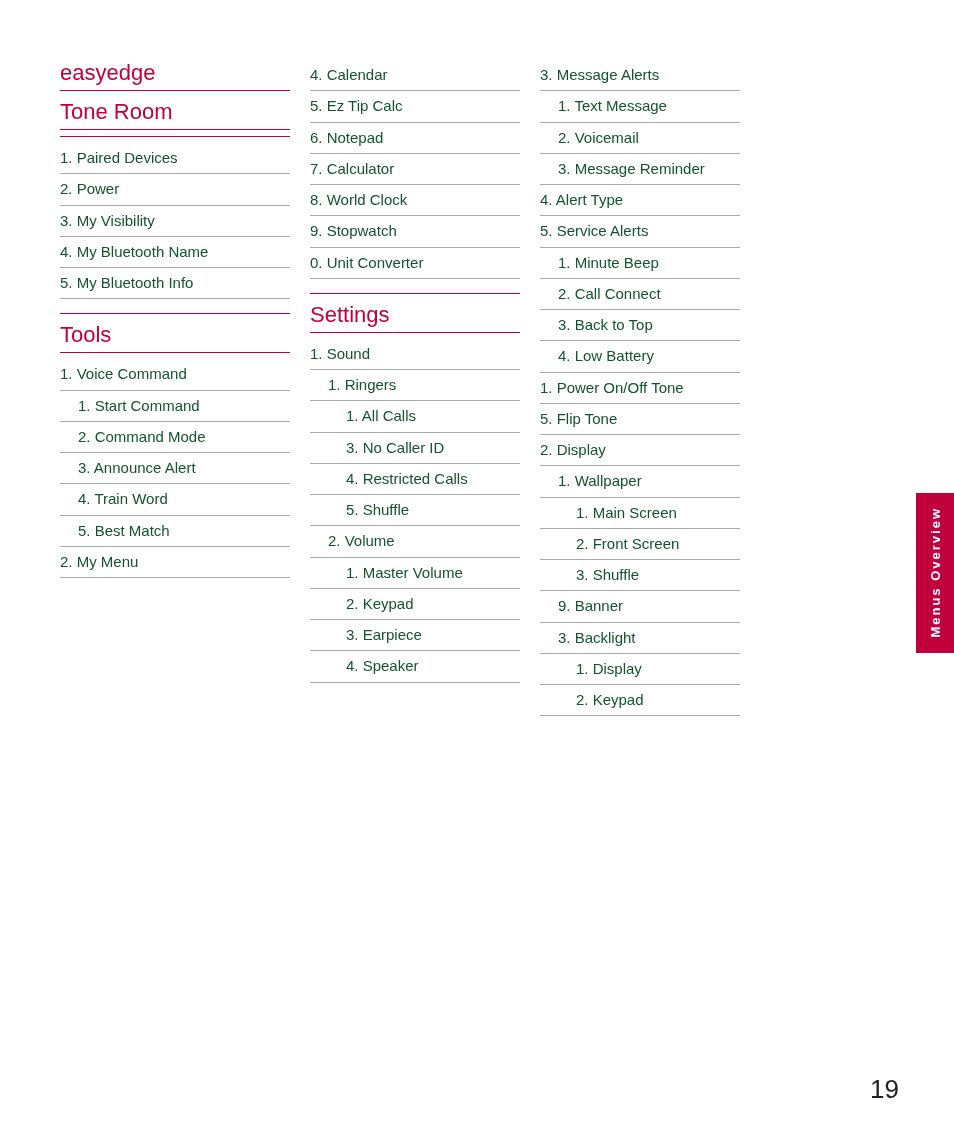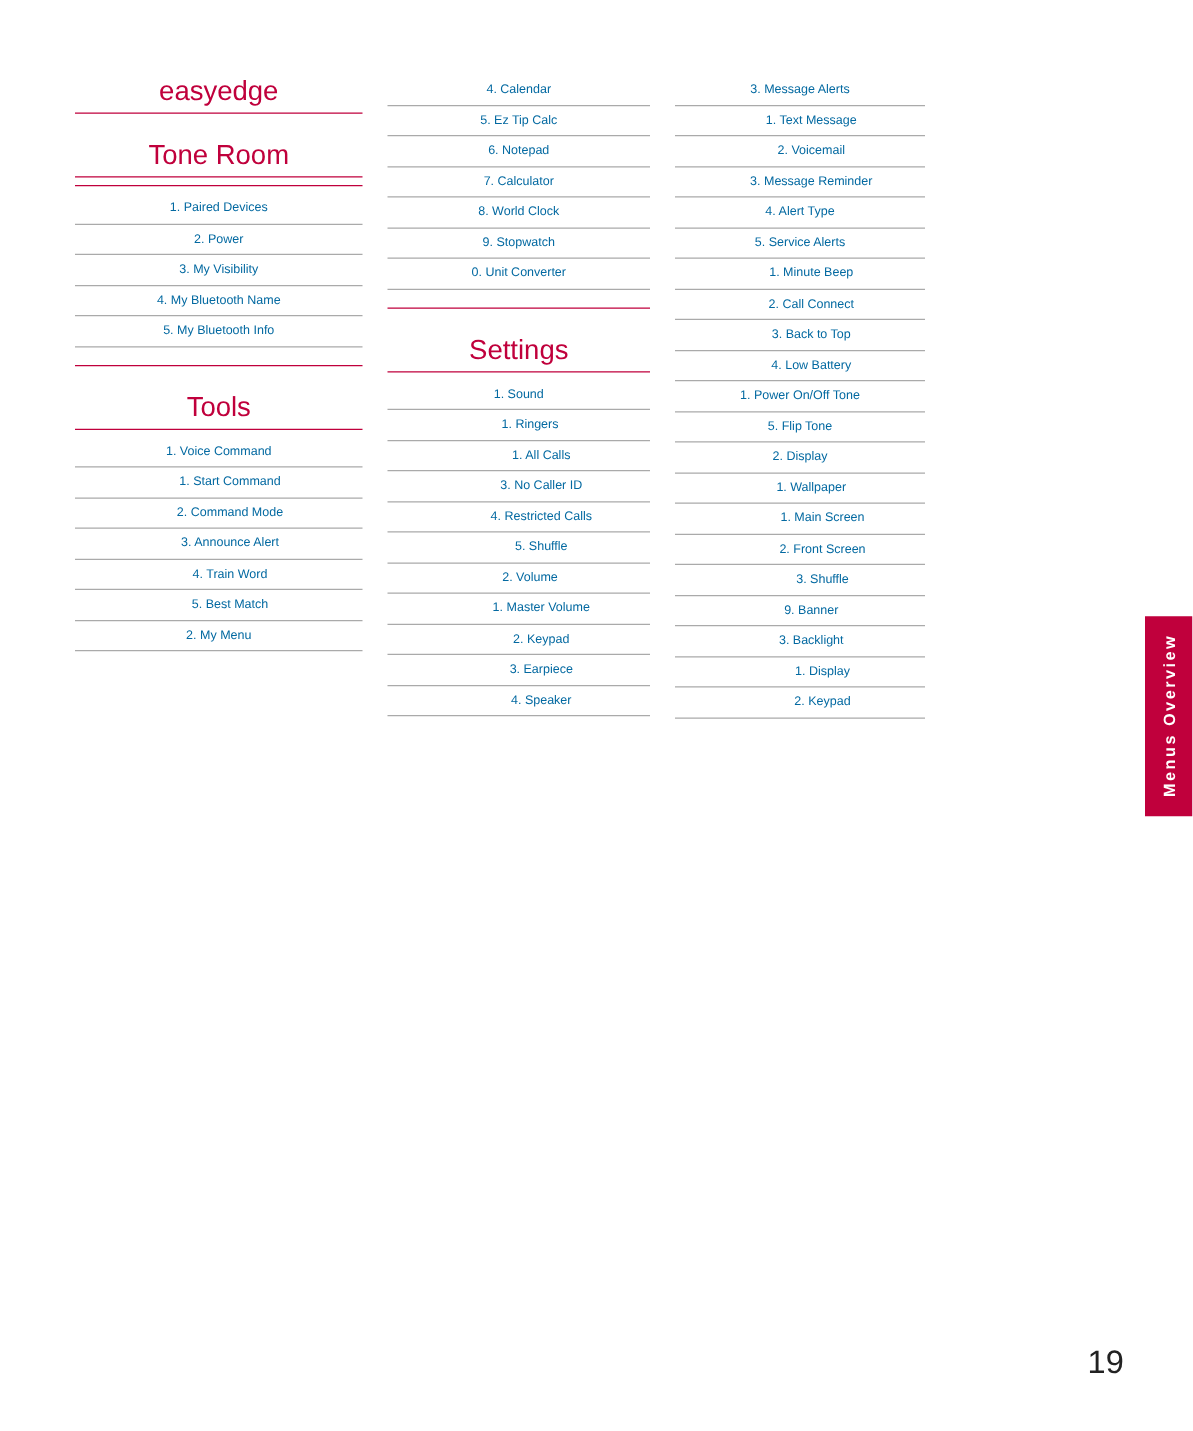--- a/index.html
+++ b/index.html
@@ -13,21 +13,20 @@
       color: #222;
       position: relative;
     }
 
     .page-container {
       display: flex;
       flex-direction: row;
       padding: 60px 30px 60px 60px;
       gap: 0;
       width: 100%;
-      text-align: center;
     }
 
     
     .side-tab {
       position: absolute;
       right: 0;
       top: 50%;
       transform: translateY(-50%);
       width: 38px;
       background: #c0003c;
@@ -64,39 +63,39 @@
     .col-left { flex: 0 0 250px; }
     .col-mid { flex: 0 0 230px; }
     .col-right { flex: 0 0 220px; }
 
     
     .section-header {
       color: #c0003c;
       font-size: 22px;
       font-weight: 400;
       margin-bottom: 4px;
-      margin-top: 20px;
+      margin-top: 8px;
     }
 
     .section-header.first {
       margin-top: 0;
     }
 
     hr.section-line {
       border: none;
       border-top: 1.5px solid #c0003c;
       margin-bottom: 6px;
     }
 
     
     .menu-item {
       padding: 5px 0 5px 0;
-      font-size: 10px;
+      font-size: 15px;
       line-height: 1.35;
-      color: #0369a1;
+      color: #14532d;
       border-bottom: 1px solid #aaa;
     }
 
     .menu-item.indent1 {
       padding-left: 18px;
     }
 
     .menu-item.indent2 {
       padding-left: 36px;
     }

